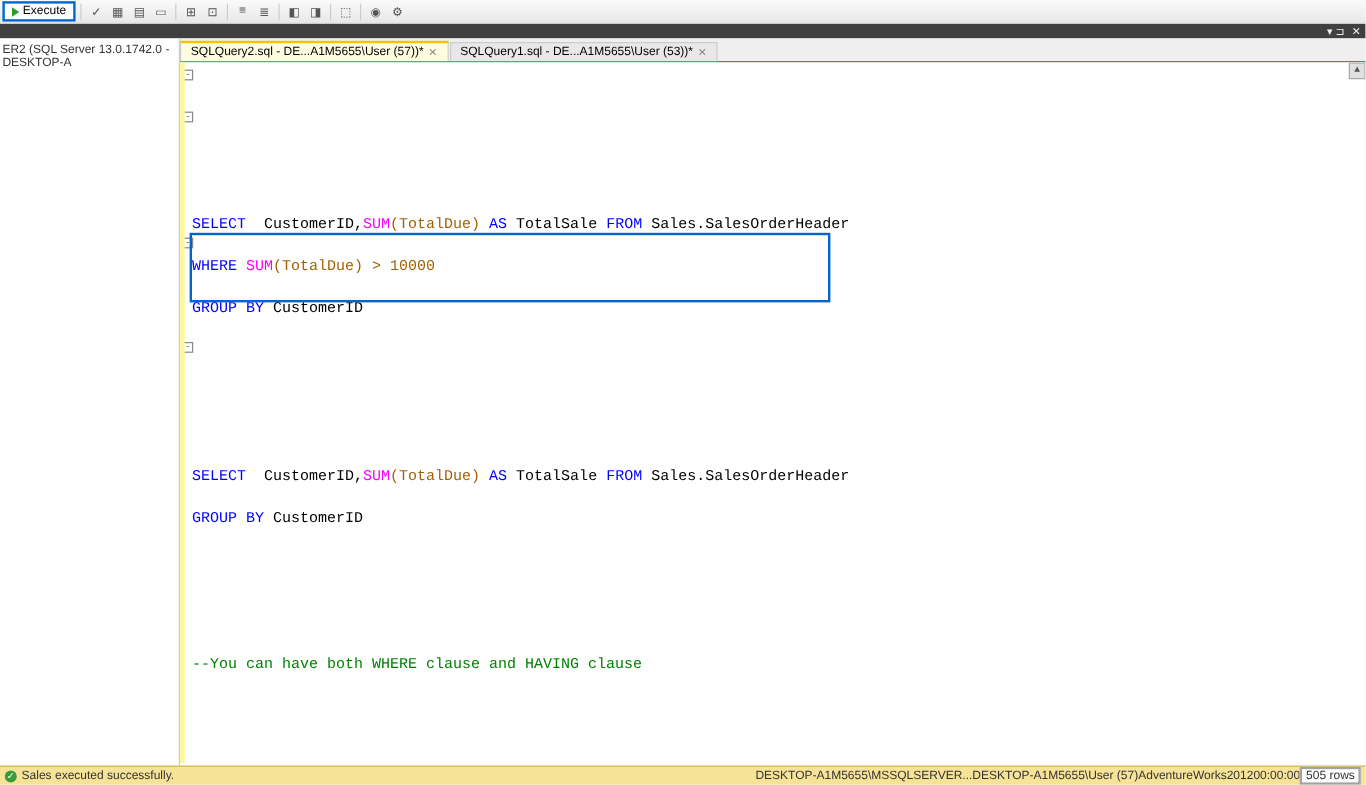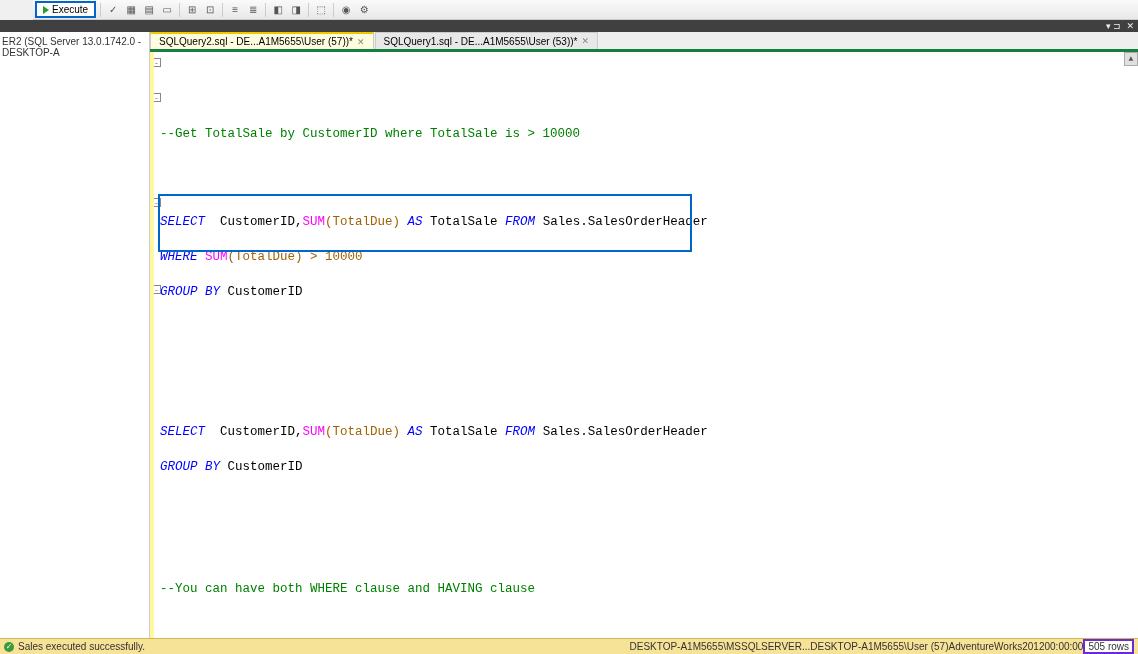--- a/index.html
+++ b/index.html
@@ -15,21 +15,20 @@
 
 
 .toolbar {
   height: 20px;
   background: linear-gradient(#fafafa, #e8e8e8);
   border-bottom: 1px solid #ccc;
   display: flex;
   align-items: center;
   padding: 0 2px;
   gap: 2px;
-  margin-left: 33px;
 }
 .execute-btn {
   display: flex;
   align-items: center;
   gap: 3px;
   padding: 1px 6px;
   font-size: 10px;
   border: 2px solid #0066cc;
   background: #fff;
   cursor: pointer;
@@ -89,21 +88,22 @@
   flex: 1;
   display: flex;
   flex-direction: column;
 }
 
 
 .editor-tabs {
   height: 20px;
   background: #efefef;
   display: flex;
-  border-bottom: 3px solid #15803d;
+  align-items: flex-end;
+  border-bottom: 1px solid #15803d;
 }
 .editor-tab {
   padding: 2px 8px;
   font-size: 10px;
   background: #e8e8e8;
   border: 1px solid #ccc;
   border-bottom: none;
   margin-right: 1px;
   cursor: pointer;
   display: flex;
@@ -134,21 +134,21 @@
   left: -2px;
   width: 9px;
   height: 9px;
   border: 1px solid #888;
   font-size: 8px;
   line-height: 7px;
   text-align: center;
   background: #fff;
   color: #666;
 }
-.kw { color: #0000ff; font-style: italic; }
+.kw { color: #0000ff; }
 .func { color: #ff00ff; }
 .cmt { color: #008000; }
 .gray { color: #a16207; }
 
 
 .results-grid {
   flex: 1;
   overflow: auto;
   background: #fff;
   font-size: 10px;
@@ -165,21 +165,21 @@
   display: flex;
   align-items: center;
   font-size: 10px;
   color: #333;
   padding: 0 4px;
   gap: 10px;
 }
 .statusbar .left { display:flex; align-items:center; gap:4px; flex:1;}
 .statusbar .right { display:flex; align-items:center; gap:0;}
 .statusbar .rows {
-  border: 2px solid #6d28d9;
+  border: 2px solid #a3a3a3;
   padding: 0 3px;
   background: #fff;
 }
 .statusbar .okicon {
   width: 10px; height: 10px;
   border-radius: 50%;
   background: #3a9b3a;
   color: #fff;
   font-size: 8px;
   line-height: 10px;
@@ -266,21 +266,20 @@
       <div class="editor-tab">
         <span>SQLQuery1.sql - DE...A1M5655\User (53))*</span>
         <span class="close">✕</span>
       </div>
     </div>
 
     <div class="editor">
 <div class="cursor-line-hl" style="top:162px;"></div>
 <div class="scrollup">▲</div>
 <span class="outline-toggle" style="top:6px;">-</span>
-<div><span class="cmt">--Get TotalSale by CustomerID where TotalSale is &gt; 10000</span></div>
 <div>&nbsp;</div>
 <span class="outline-toggle" style="top:41px;">-</span>
 <div><span class="kw">SELECT</span><span>  CustomerID,</span><span class="func">SUM</span><span class="gray">(TotalDue)</span><span class="kw"> AS</span><span> TotalSale</span><span class="kw"> FROM</span><span> Sales.SalesOrderHeader</span></div>
 <div><span class="kw">WHERE </span><span class="func">SUM</span><span class="gray">(TotalDue) &gt; 10000</span></div>
 <div><span class="kw">GROUP BY</span><span> CustomerID</span></div>
 <div>&nbsp;</div>
 <div>&nbsp;</div>
 <span class="outline-toggle" style="top:146px;">-</span>
 <div class="editor-highlight" style="left:4px; top:142px; width:534px; height:58px;"></div>
 <div><span class="kw">SELECT</span><span>  CustomerID,</span><span class="func">SUM</span><span class="gray">(TotalDue)</span><span class="kw"> AS</span><span> TotalSale</span><span class="kw"> FROM</span><span> Sales.SalesOrderHeader</span></div>

